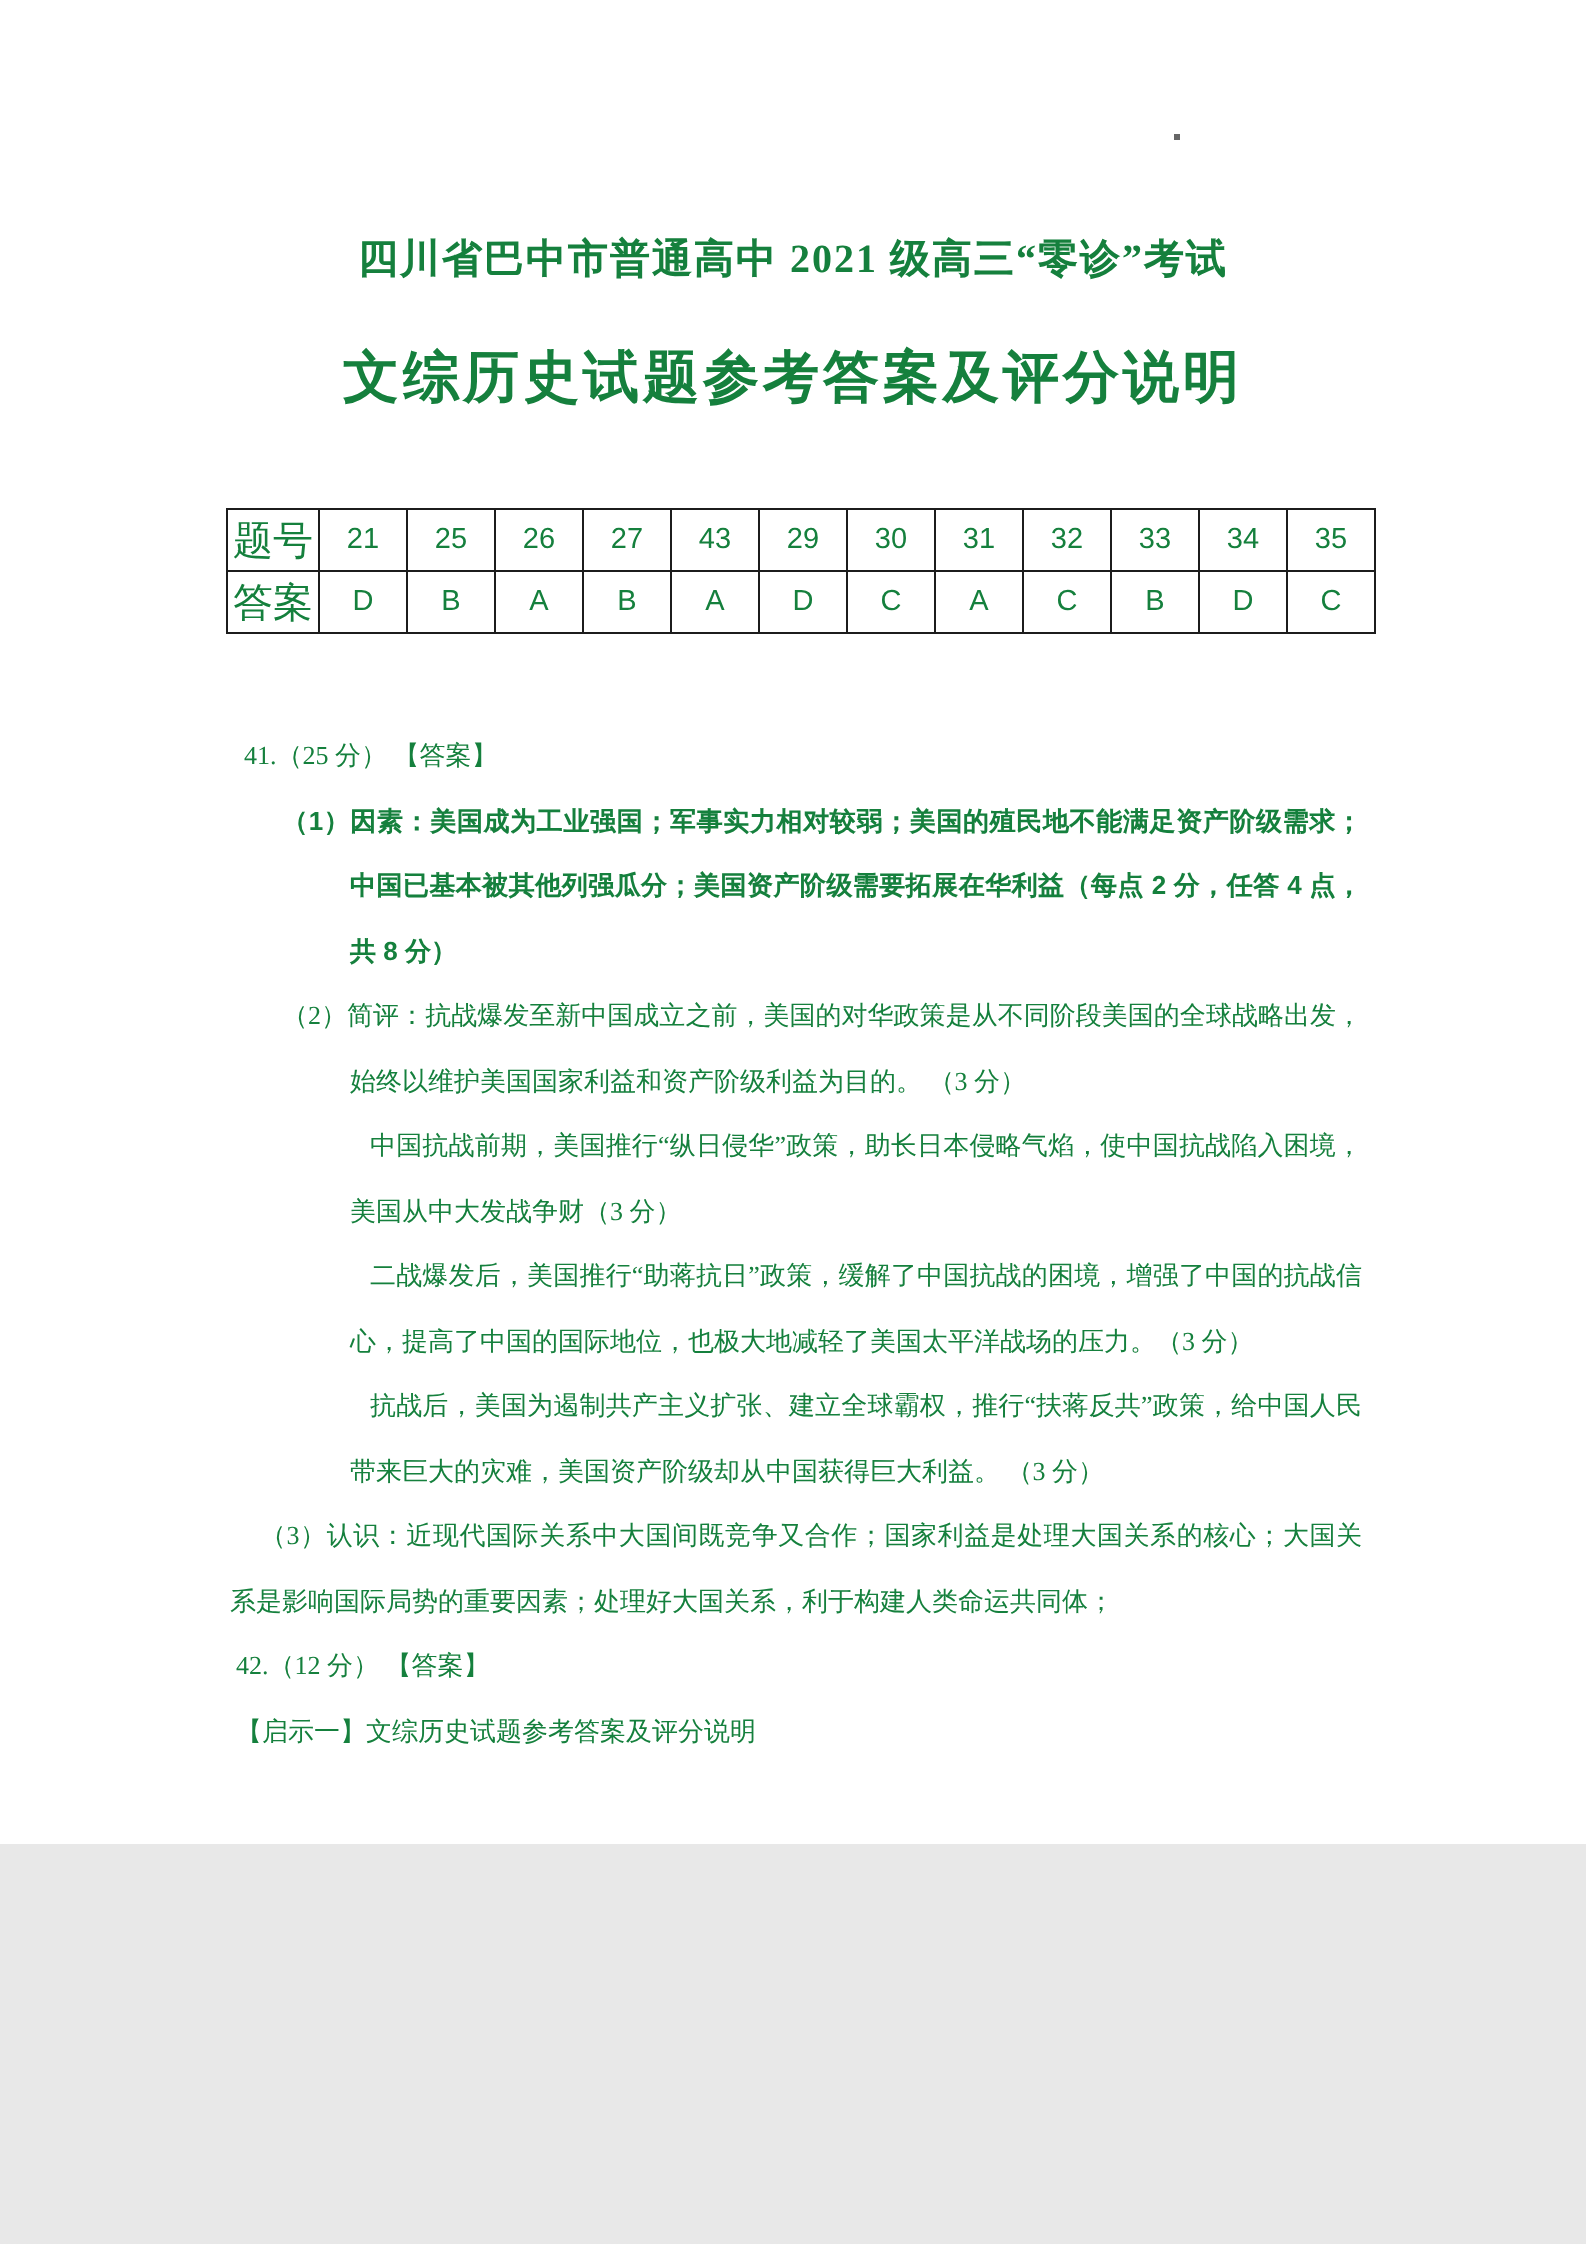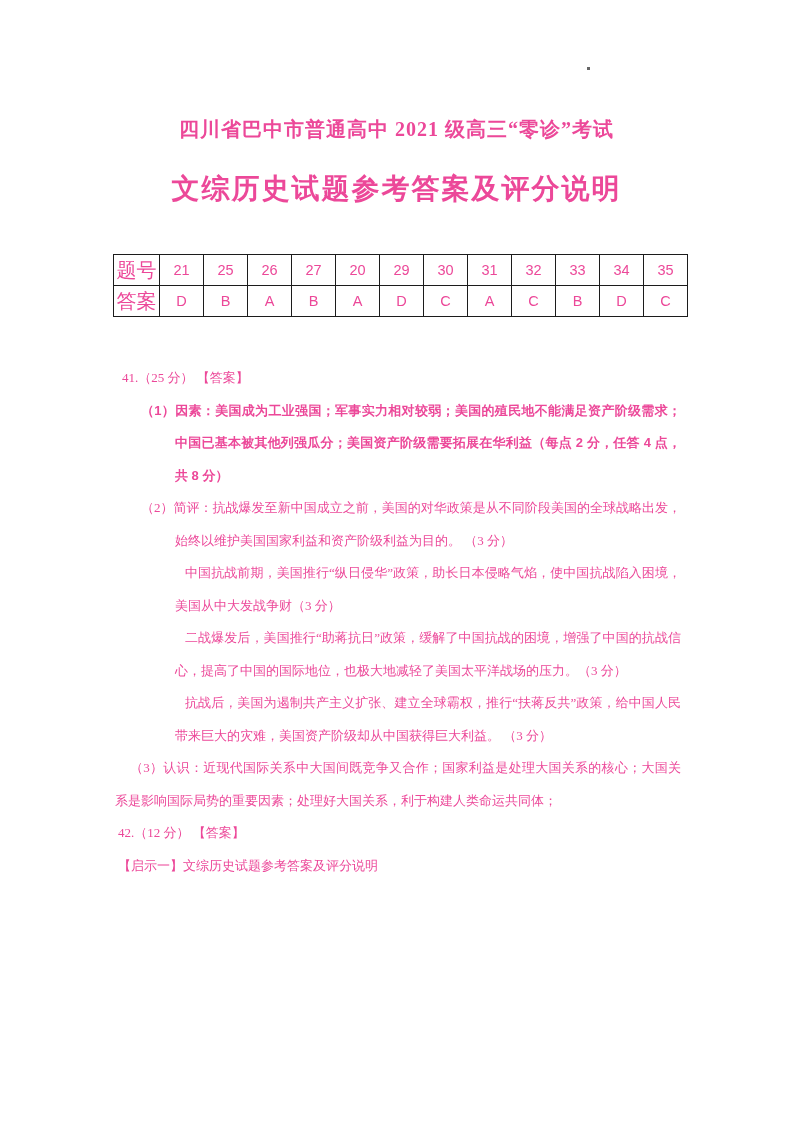--- a/index.html
+++ b/index.html
@@ -3,24 +3,24 @@
 <meta charset="utf-8">
 <style>
   html, body {
     margin: 0;
     padding: 0;
     background: #e8e8e8;
   }
   .page {
     position: relative;
     width: 793px;
-    height: 1122px;
+    height: 922px;
     margin: 0 auto;
     background: #ffffff;
-    color: #ec4899;
+    color: #15803d;
     overflow: hidden;
     font-family: "Liberation Serif", serif;
   }
   .speck {
     position: absolute;
     left: 587px;
     top: 67px;
     width: 3px;
     height: 3px;
     background: #666666;
@@ -120,21 +120,21 @@
   <h2 class="doc-title">文综历史试题参考答案及评分说明</h2>
 
   <table class="answer-table">
     <tbody>
         <tr>
       <th>题号</th>
       <td>21</td>
       <td>25</td>
       <td>26</td>
       <td>27</td>
-      <td>20</td>
+      <td>43</td>
       <td>29</td>
       <td>30</td>
       <td>31</td>
       <td>32</td>
       <td>33</td>
       <td>34</td>
       <td>35</td>
     </tr>
     <tr>
       <th>答案</th>

